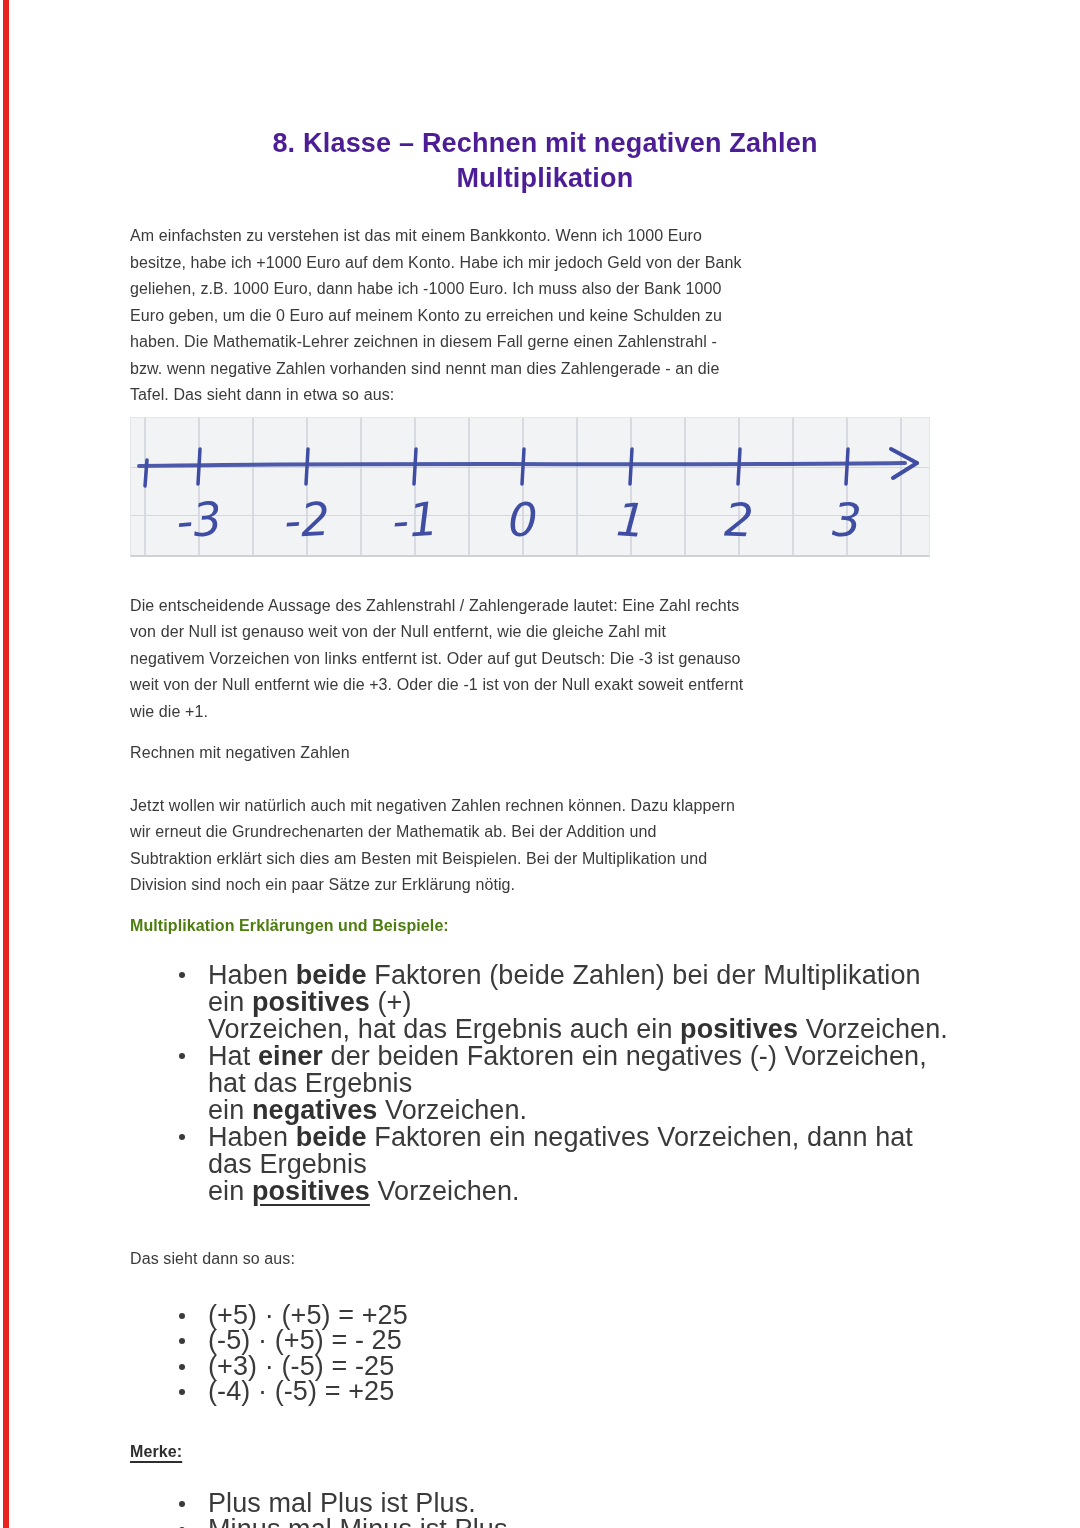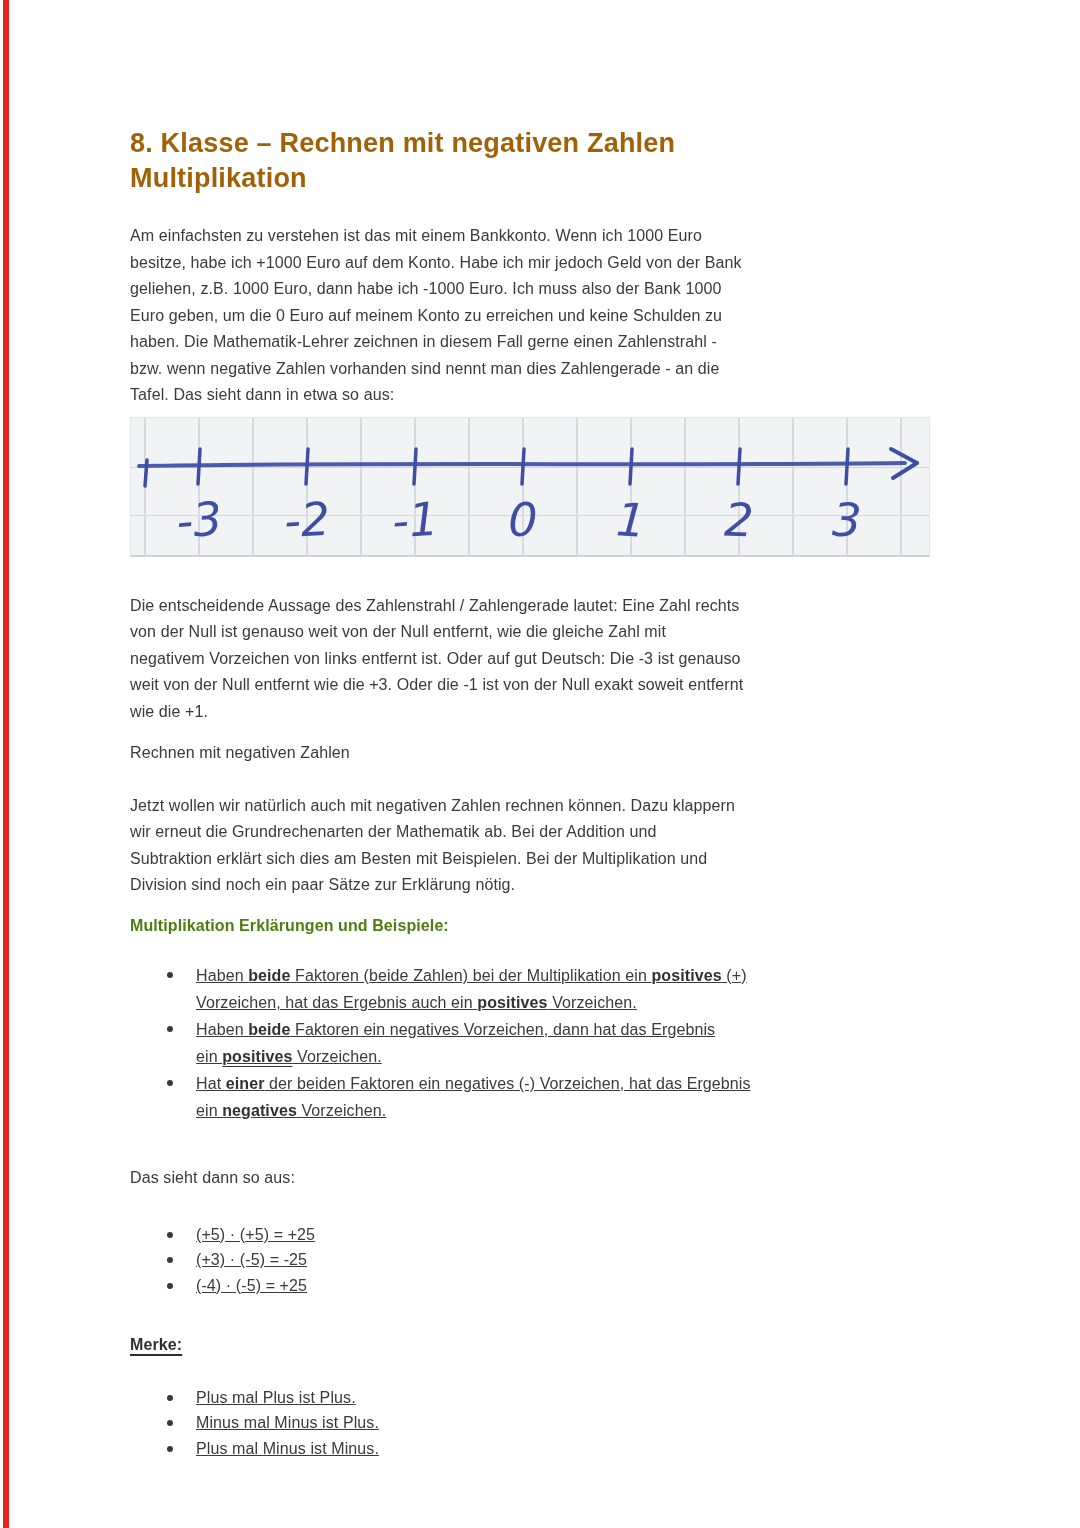--- a/index.html
+++ b/index.html
@@ -14,25 +14,25 @@
   .red-edge {
     position: absolute; left: 3px; top: 0;
     width: 6px; height: 100%;
   }
   .content {
     position: absolute; left: 130px; top: 0;
     width: 830px;
   }
   .title {
     margin-top: 126px;
-    text-align: left;
+    text-align: center;
     font-weight: 700;
     font-size: 27px;
     line-height: 35px;
-    color: #a16207;
+    color: #4c1d95;
     letter-spacing: 0.2px;
   }
   p {
     margin: 0;
     font-size: 16px;
     line-height: 26.5px;
     white-space: pre-line;
     letter-spacing: 0.1px;
   }
   .para1 { margin-top: 27px; }
@@ -50,25 +50,24 @@
   }
   .hgrid { position: absolute; left: 0; width: 100%; height: 1.5px; background: #d4d8de; }
   .hgrid.g1 { top: 49px; }
   .hgrid.g2 { top: 97px; }
   .photo svg { position: absolute; left: 0; top: 0; }
   .para2 { margin-top: 36px; }
   .sub1  { margin-top: 15px; }
   .para3 { margin-top: 26px; }
   .h-bold { margin-top: 14px; font-weight: 700; color: #4d7c0f; }
   ul {
-    margin: 0; padding: 0 0 0 66px;
+    margin: 12px; padding: 0 0 0 66px;
     list-style: none;
-    font-size: 16px;
+    font-size: 27px;
     letter-spacing: 0.1px;
-    text-decoration: underline;
   }
   ul.mult  { margin-top: 23px; line-height: 27px; }
   ul.eqs   { margin-top: 30px; line-height: 25.5px; }
   ul.merke-list { margin-top: 26px; line-height: 25.5px; }
   li { position: relative; white-space: pre-line; }
   li::before {
     content: "";
     position: absolute; left: -29px; top: 10px;
     width: 6px; height: 6px; border-radius: 50%;
     background: #3a3a3a;
@@ -140,30 +139,31 @@
   <p class="para3">Jetzt wollen wir natürlich auch mit negativen Zahlen rechnen können. Dazu klappern
 wir erneut die Grundrechenarten der Mathematik ab. Bei der Addition und
 Subtraktion erklärt sich dies am Besten mit Beispielen. Bei der Multiplikation und
 Division sind noch ein paar Sätze zur Erklärung nötig.</p>
 
   <p class="h-bold">Multiplikation Erklärungen und Beispiele:</p>
 
   <ul class="mult">
       <li>Haben <strong>beide</strong> Faktoren (beide Zahlen) bei der Multiplikation ein <strong>positives</strong> (+)
 Vorzeichen, hat das Ergebnis auch ein <strong>positives</strong> Vorzeichen.</li>
+      <li>Hat <strong>einer</strong> der beiden Faktoren ein negatives (-) Vorzeichen, hat das Ergebnis
+ein <strong>negatives</strong> Vorzeichen.</li>
       <li>Haben <strong>beide</strong> Faktoren ein negatives Vorzeichen, dann hat das Ergebnis
 ein <strong class="ul">positives</strong> Vorzeichen.</li>
-      <li>Hat <strong>einer</strong> der beiden Faktoren ein negatives (-) Vorzeichen, hat das Ergebnis
-ein <strong>negatives</strong> Vorzeichen.</li>
     </ul>
 
   <p class="das-sieht">Das sieht dann so aus:</p>
 
   <ul class="eqs">
       <li>(+5) · (+5) = +25</li>
+      <li>(-5) · (+5) = - 25</li>
       <li>(+3) · (-5) = -25</li>
       <li>(-4) · (-5) = +25</li>
     </ul>
 
   <p class="merke">Merke:</p>
 
   <ul class="merke-list">
       <li>Plus mal Plus ist Plus.</li>
       <li>Minus mal Minus ist Plus.</li>
       <li>Plus mal Minus ist Minus.</li>

